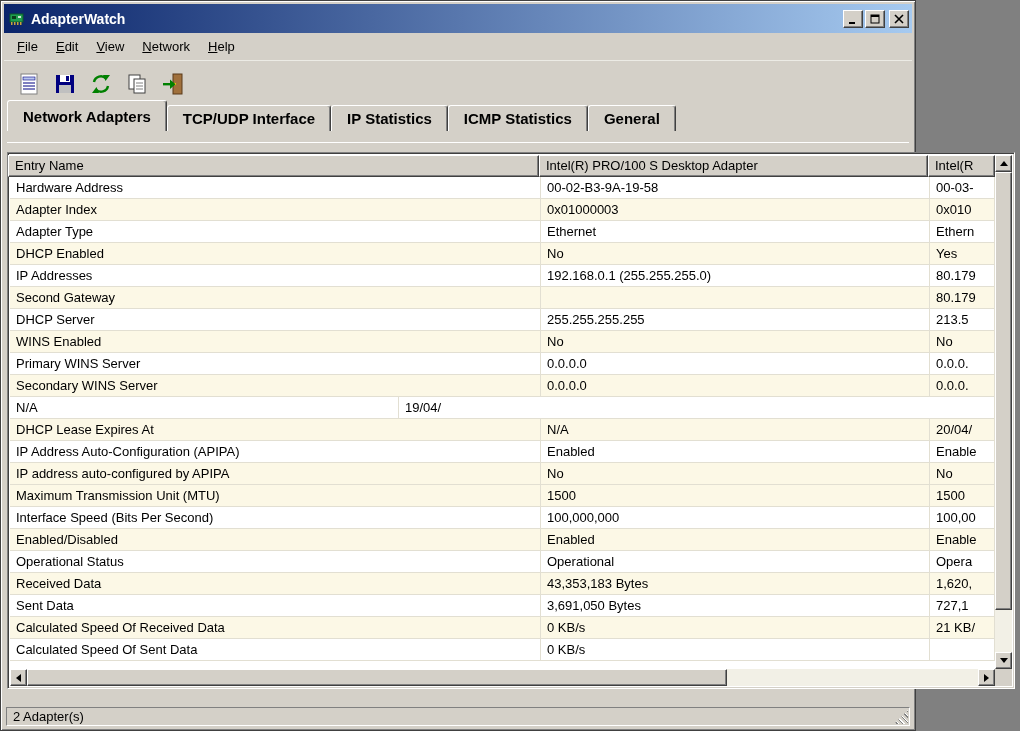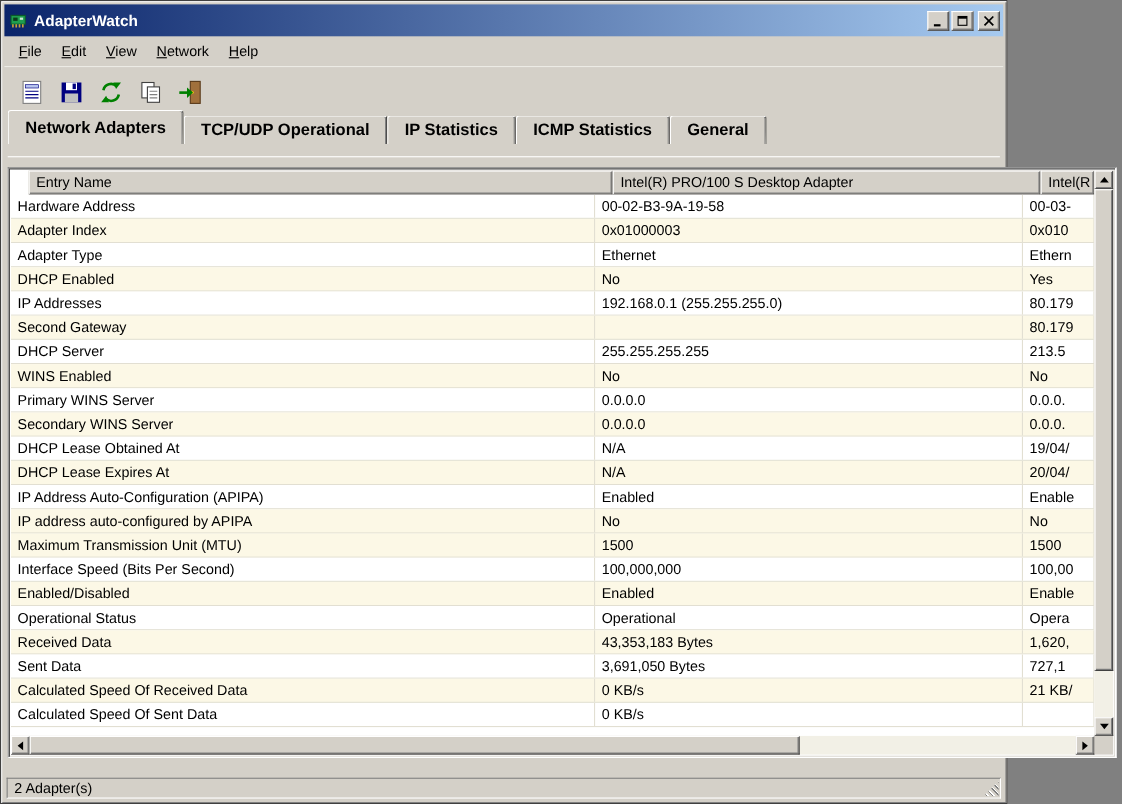--- a/index.html
+++ b/index.html
@@ -38,21 +38,21 @@
   .tabstrip { position:absolute; left:6px; right:6px; top:99px; height:31px; display:flex; align-items:flex-end; z-index:2; }
   .tab { height:26px; padding:0 15px; display:flex; align-items:center; font-weight:bold; font-size:15px;
     background:var(--chrome,#d4d0c8); border:1px solid; border-color:#fff #404040 transparent #fff;
     border-bottom:none; border-radius:3px 3px 0 0; box-shadow: inset -1px 0 0 #808080; white-space:nowrap; }
   .tab.active { height:31px; z-index:3; }
 
   
   .listview { position:absolute; left:6px; top:151px; width:1008px; height:537px; background:#fff;
     border:1px solid; border-color:#808080 #fff #fff #808080;
     box-shadow: inset 1px 1px 0 #404040, inset -1px -1px 0 var(--chrome,#d4d0c8); }
-  .lv-header { position:absolute; left:18px; top:2px; right:19px; height:22px; display:flex; overflow:hidden;
+  .lv-header { position:absolute; left:0; top:2px; right:19px; height:22px; display:flex; overflow:hidden;
     background:var(--chrome,#d4d0c8); }
   .hcell { height:22px; padding:0 6px; line-height:20px; white-space:nowrap; overflow:hidden;
     background:var(--chrome,#d4d0c8); border:1px solid; border-color:#fff #404040 #404040 #fff;
     box-shadow: inset -1px -1px 0 #808080; }
   .c0 { width:531px; flex:0 0 531px; }
   .c1 { width:389px; flex:0 0 389px; }
   .c2 { flex:1 1 auto; min-width:0; }
   .lv-body { position:absolute; left:2px; top:24px; right:19px; bottom:19px; overflow:hidden; background:#fff; }
   .lvrow { display:flex; height:22px; border-bottom:1px solid var(--grid-line,#e2dfd2); background:#fff; }
   .lvrow.alt { background:var(--row-alt,#fcf8e6); }
@@ -172,21 +172,21 @@
         <circle cx="14" cy="12" r="1.1" fill="#ffd700"></circle>
         <rect x="2" y="11" width="7" height="2.4" fill="#008000"></rect>
         <path d="M9 7.5 v9.5 l5.5 -4.8 z" fill="#008000"></path>
       </svg>
     </span>
   </div>
 
   <div class="tab-baseline"></div>
   <div class="tabstrip">
       <div class="tab active">Network Adapters</div>
-      <div class="tab">TCP/UDP Operational</div>
+      <div class="tab">TCP/UDP Interface</div>
       <div class="tab">IP Statistics</div>
       <div class="tab">ICMP Statistics</div>
       <div class="tab">General</div>
     </div>
 
   <div class="listview">
     <div class="lv-header">
         <div class="hcell c0">Entry Name</div>
         <div class="hcell c1">Intel(R) PRO/100 S Desktop Adapter</div>
         <div class="hcell c2">Intel(R</div>
@@ -236,21 +236,20 @@
           <div class="cell c0">Primary WINS Server</div>
           <div class="cell c1">0.0.0.0</div>
           <div class="cell c2">0.0.0.</div>
         </div>
         <div class="lvrow alt">
           <div class="cell c0">Secondary  WINS Server</div>
           <div class="cell c1">0.0.0.0</div>
           <div class="cell c2">0.0.0.</div>
         </div>
         <div class="lvrow">
-          <div class="cell c0">DHCP Lease Obtained At</div>
           <div class="cell c1">N/A</div>
           <div class="cell c2">19/04/</div>
         </div>
         <div class="lvrow alt">
           <div class="cell c0">DHCP Lease Expires At</div>
           <div class="cell c1">N/A</div>
           <div class="cell c2">20/04/</div>
         </div>
         <div class="lvrow">
           <div class="cell c0">IP Address Auto-Configuration (APIPA)</div>

